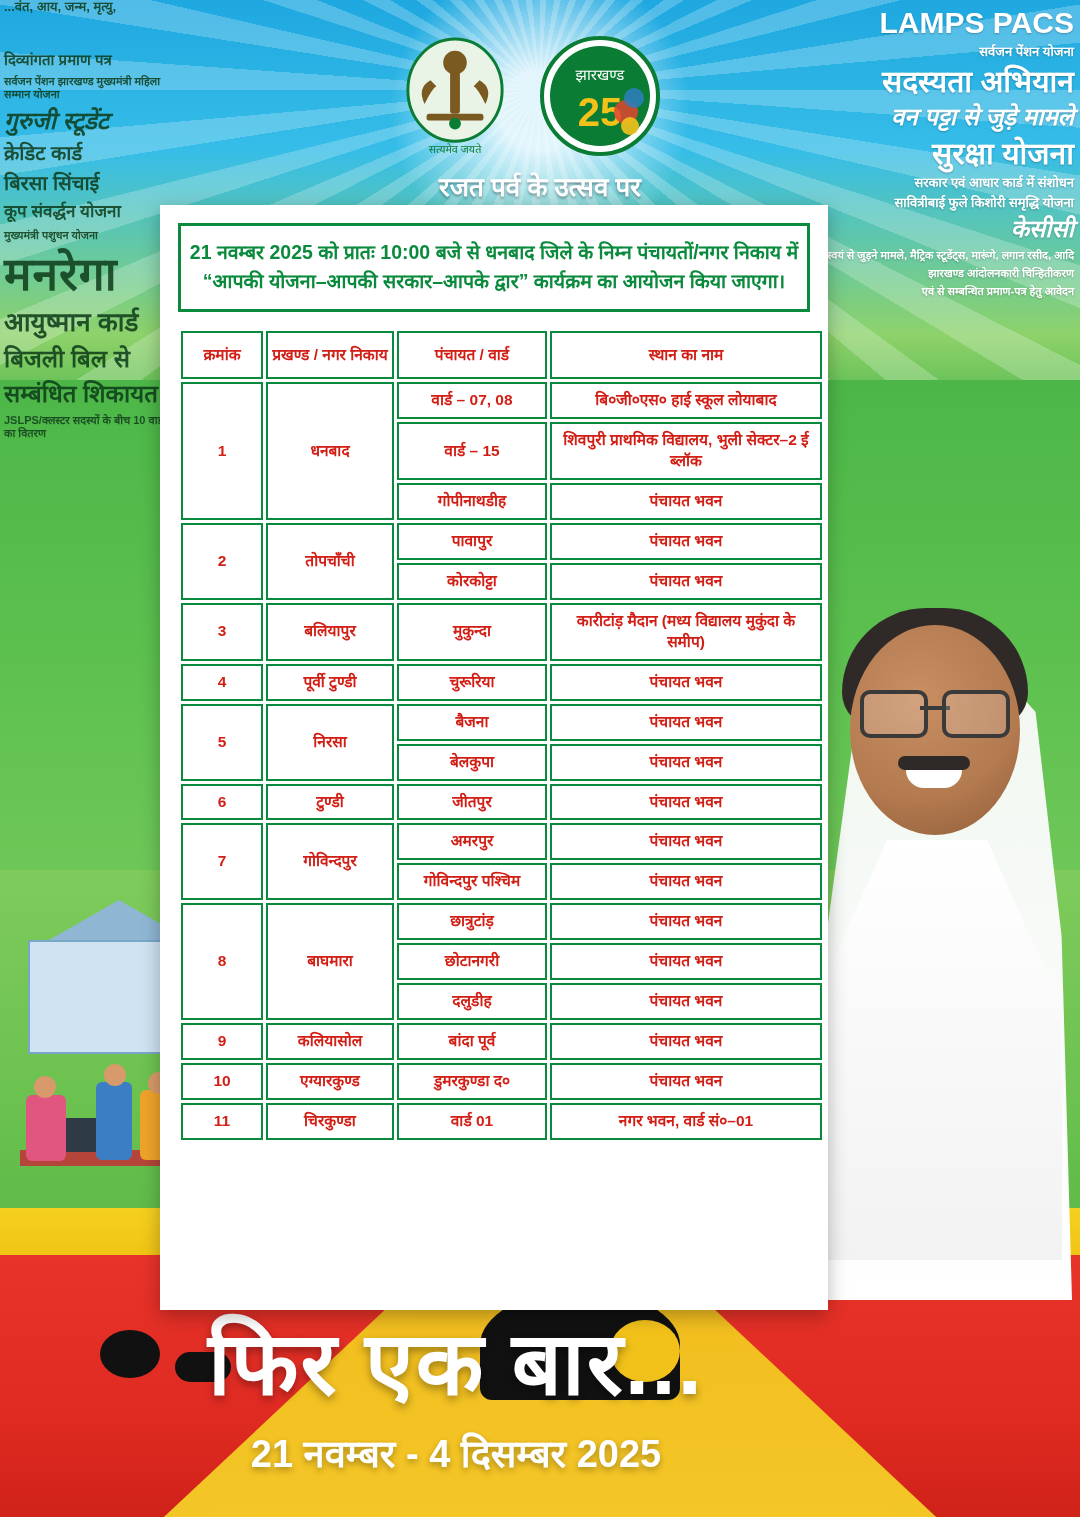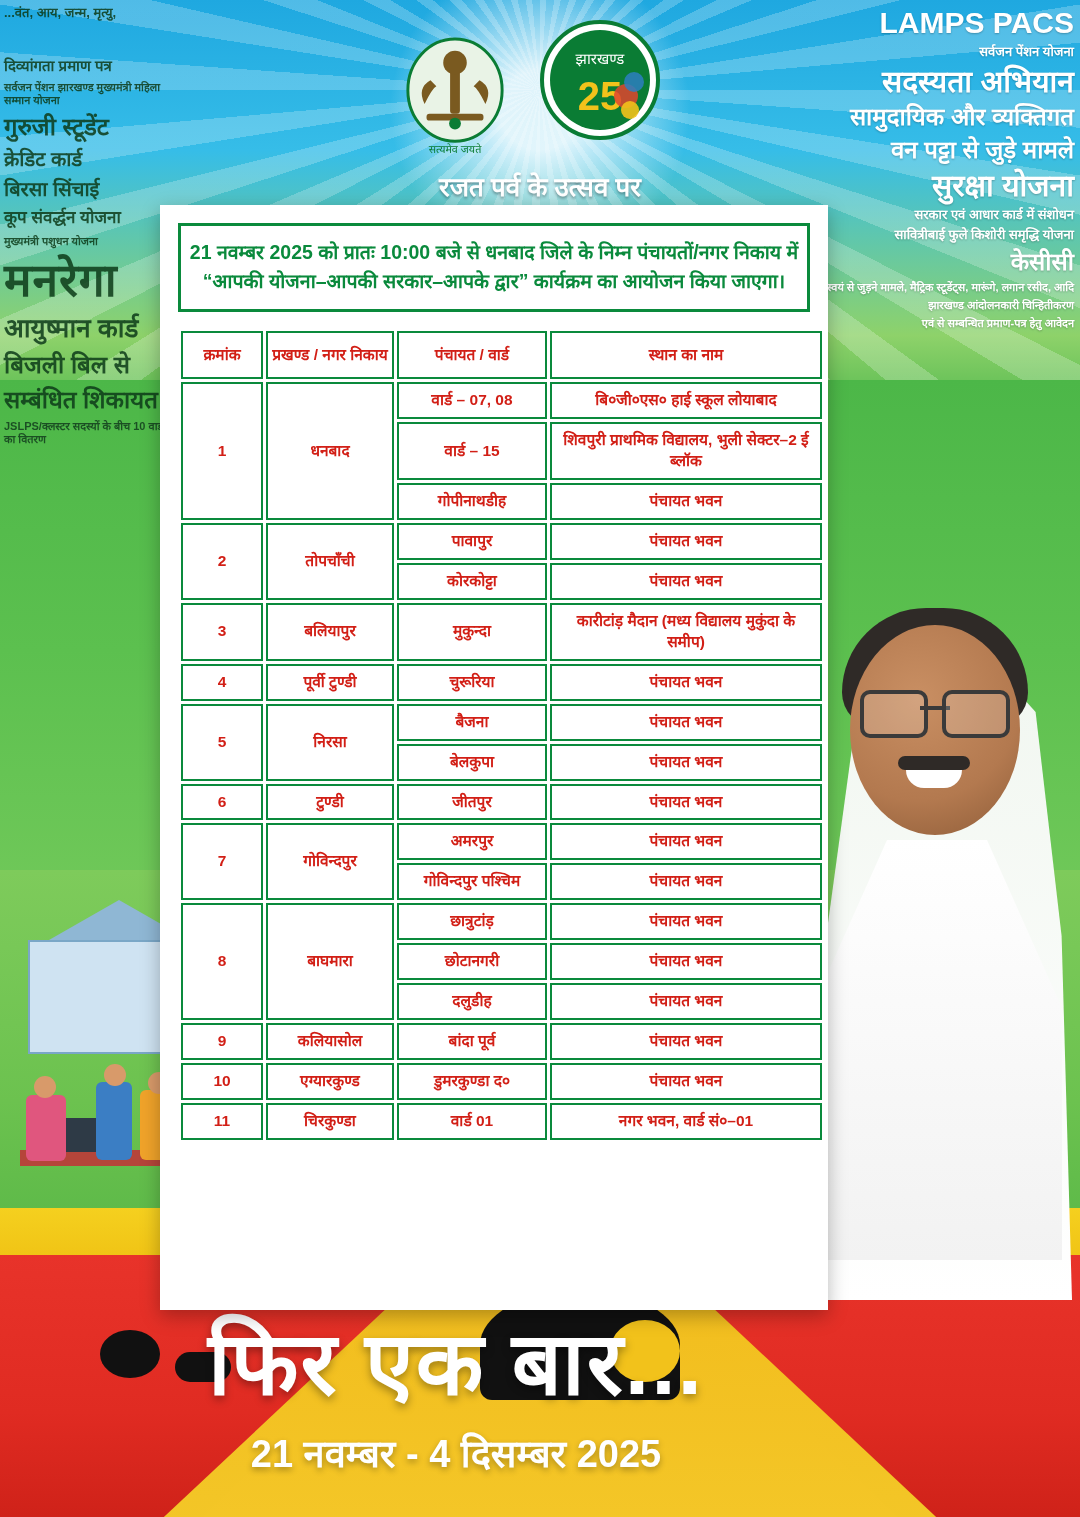--- a/index.html
+++ b/index.html
@@ -41,39 +41,39 @@
     background:#e02b22;
     clip-path:polygon(44% 0%, 56% 0%, 92% 100%, 8% 100%);
     opacity:.9;
   }
   .bg-yellowstrip{
     position:absolute;left:0;top:1208px;width:1080px;height:60px;
     background:linear-gradient(180deg,#f5d01f 0%, #efc113 100%);
   }
   
   .scheme-col{position:absolute;top:0;width:170px;color:#fff;}
-  .scheme-left{left:0;text-align:left;padding:6px 6px 0 4px;}
+  .scheme-left{left:0;text-align:left;padding:0 6px 0 4px;}
   .scheme-right{right:0;text-align:right;padding:6px 6px 0 6px;width:265px;}
   .scheme-left .s{display:block;font-weight:700;color:#0d3b19;opacity:.85;line-height:1.15;margin-bottom:7px;}
   .scheme-right .s{display:block;font-weight:700;color:#ffffff;line-height:1.1;margin-bottom:6px;text-shadow:0 1px 2px rgba(0,0,0,.25);}
   .sz11{font-size:11px;} .sz13{font-size:13px;} .sz15{font-size:15px;margin-top:36px;}
-  .sz17{font-size:17px;} .sz20{font-size:20px;} .sz24{font-size:24px;} .sz30{font-size:30px;}
+  .sz17{font-size:17px;} .sz20{font-size:20px;} .sz24{font-size:24px;font-style:italic;} .sz30{font-size:30px;}
   .scheme-left .dark{color:#123d1d;}
   .mnrega{font-size:46px;color:#e8f7c8;font-weight:700;letter-spacing:1px;}
   .ayushman{font-size:26px;color:#f2f9e2;font-weight:700;}
   .bijli{font-size:24px;color:#0f3f1d;font-weight:700;}
   
   .emblem{
     position:absolute;left:400px;top:28px;width:110px;height:140px;
     border-radius:6px;
     display:flex;align-items:center;justify-content:center;
   }
   .emblem svg{width:108px;height:138px;}
   .logo25{
-    position:absolute;left:530px;top:18px;width:140px;height:130px;
+    position:absolute;left:530px;top:34px;width:140px;height:130px;
   }
   .rajat{
     position:absolute;left:360px;top:168px;width:360px;text-align:center;
     color:#fff;font-weight:700;font-size:26px;text-shadow:0 2px 3px rgba(0,0,0,.35);
   }
   
   .leader{
     position:absolute;right:8px;top:600px;width:260px;height:700px;
     background:linear-gradient(180deg,#f0f6ef 0%, #ffffff 100%);
     clip-path:polygon(18% 14%, 52% 2%, 86% 16%, 96% 48%, 100% 100%, 0% 100%, 4% 52%);
@@ -196,21 +196,20 @@
     <span class="s ayushman">आयुष्मान कार्ड</span>
     <span class="s bijli">बिजली बिल से</span>
     <span class="s bijli">सम्बंधित शिकायत</span>
     <span class="s sz11 dark">JSLPS/क्लस्टर सदस्यों के बीच 10 वार्ड का वितरण</span>
   </div>
 
   <div class="scheme-col scheme-right">
     <span class="s sz30">LAMPS PACS</span>
     <span class="s sz13">सर्वजन पेंशन योजना</span>
     <span class="s sz30">सदस्यता अभियान</span>
-    <span class="s sz24">सामुदायिक और व्यक्तिगत</span>
     <span class="s sz24">वन पट्टा से जुड़े मामले</span>
     <span class="s sz30">सुरक्षा योजना</span>
     <span class="s sz13">सरकार एवं आधार कार्ड में संशोधन</span>
     <span class="s sz13">सावित्रीबाई फुले किशोरी समृद्धि योजना</span>
     <span class="s sz24">केसीसी</span>
     <span class="s sz11">स्वयं से जुड़ने मामले, मैट्रिक स्टूडेंट्स, मारूंगे, लगान रसीद, आदि</span>
     <span class="s sz11">झारखण्ड आंदोलनकारी चिन्हितीकरण</span>
     <span class="s sz11">एवं से सम्बन्धित प्रमाण-पत्र हेतु आवेदन</span>
   </div>
 

